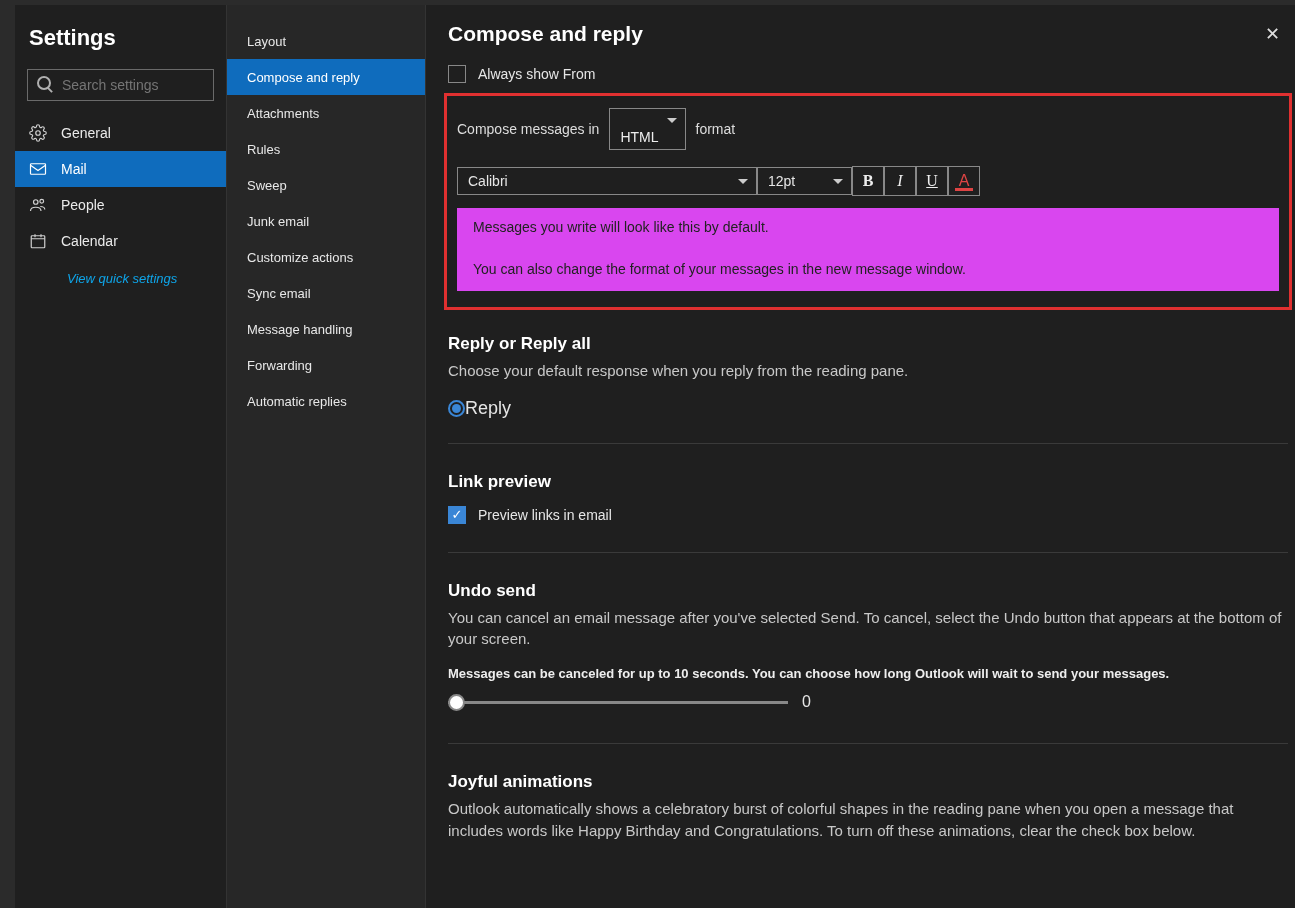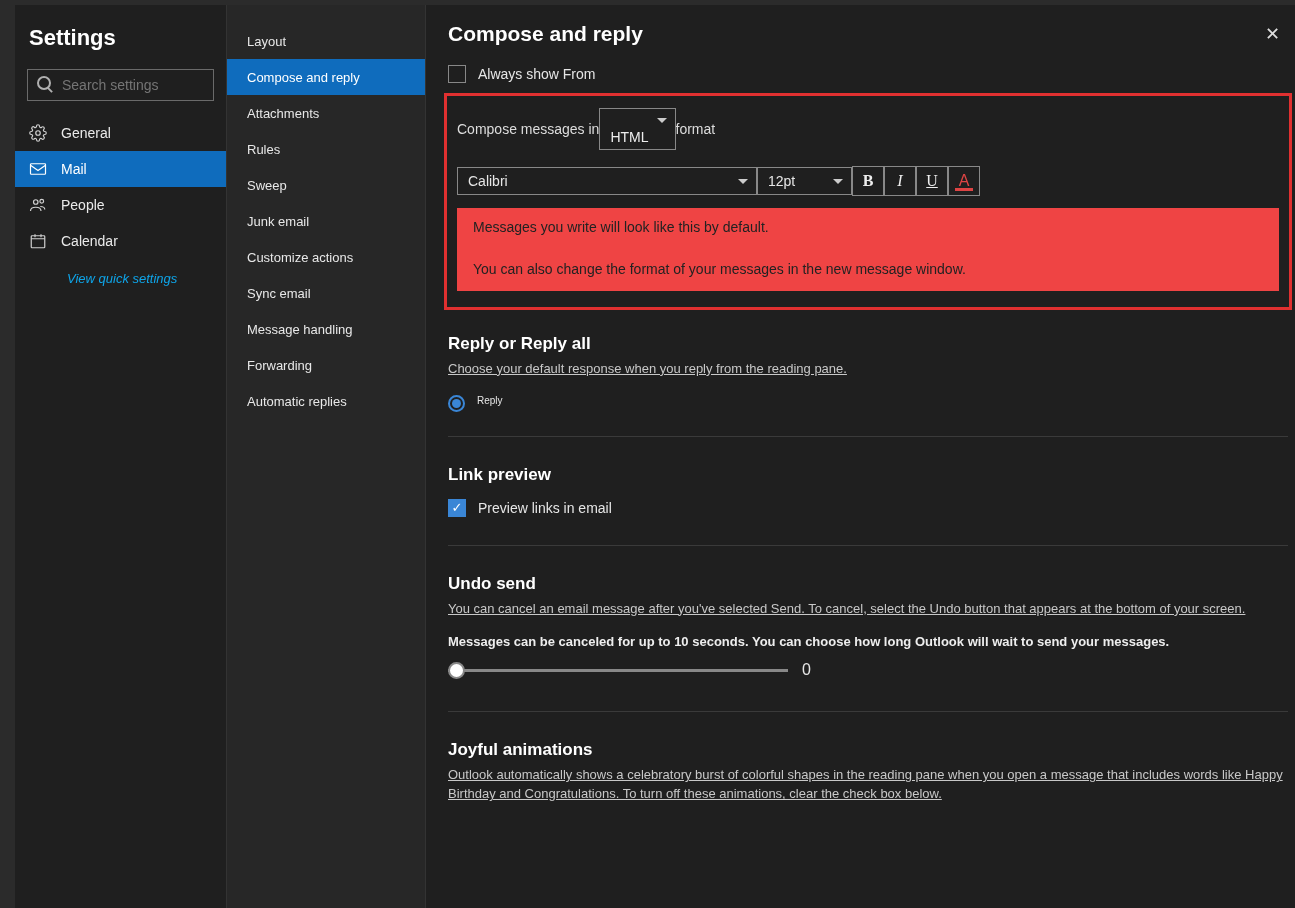--- a/index.html
+++ b/index.html
@@ -157,49 +157,49 @@
   display:flex;align-items:center;justify-content:center;
 }
 .chkbox.checked { background:#3a86d6; border-color:#3a86d6; }
 .chkbox.checked::after{content:"✓";color:#fff;font-size:13px;line-height:1;}
 .highlight-box {
   border: 3px solid #e03030;
   margin: 0 18px 14px 18px;
   padding: 12px 10px 16px 10px;
 }
 .compose-row {
-  display:flex; align-items:center; font-size:14px; color:#ddd; padding-bottom:16px;
+  display:flex; align-items:center; gap:10px; font-size:14px; color:#ddd; padding-bottom:16px;
 }
 .sel-box {
   border:1px solid #888; padding:20px 26px 4px 10px; position:relative; color:#eee; cursor:pointer;
 }
 .sel-box::after { content:""; position:absolute; right:8px; top:9px; border:5px solid transparent; border-top-color:#ccc;}
 .font-row { display:flex; align-items:center; }
 .fontname { flex:0 0 300px; border:1px solid #888; padding:5px 26px 5px 10px; position:relative; cursor:pointer; font-size:14px;}
 .fontname::after{content:"";position:absolute;right:8px;top:11px;border:5px solid transparent;border-top-color:#ccc;}
 .fontsize { flex:0 0 95px; border:1px solid #888; padding:5px 26px 5px 10px; position:relative; cursor:pointer; font-size:14px;}
 .fontsize::after{content:"";position:absolute;right:8px;top:11px;border:5px solid transparent;border-top-color:#ccc;}
 .fmt-btn {
   width:32px;height:30px;border:1px solid #888;display:flex;align-items:center;justify-content:center;
   font-family:"Times New Roman",serif;font-size:16px;color:#eee;cursor:pointer;background:#1f1f1f;
 }
 .fmt-btn.u { text-decoration: underline; }
 .fmt-btn.a { color:#d44; position:relative; font-family:"Segoe UI",Arial,sans-serif;}
 .fmt-btn.a::after{content:"";position:absolute;bottom:4px;left:6px;right:6px;height:3px;background:#d44;}
 .preview {
-  background:#ef4444; color:#222; margin-top:12px; padding:8px 16px 10px 16px; font-size:14px; line-height:1.6;
+  background:#d946ef; color:#222; margin-top:12px; padding:8px 16px 10px 16px; font-size:14px; line-height:1.6;
 }
 .preview p + p { margin-top:20px; }
 .section-title {
   font-size:17px; font-weight:600; color:#fff; padding-top:10px; padding-bottom:6px;
 }
 .section-desc {
-  font-size:13px; color:#c8c8c8; line-height:1.45; padding-bottom:10px;text-decoration:underline;
-}
-.radio-row {display:flex;padding:6px 0;font-size:10px;gap:12px;}
+  font-size:15px; color:#c8c8c8; line-height:1.45; padding-bottom:10px;
+}
+.radio-row {display:flex;align-items:center;padding:6px 0;font-size:18px;}
 .radio { width:17px;height:17px;border:2px solid #888;border-radius:50%;display:flex;align-items:center;justify-content:center;cursor:pointer;}
 .radio.sel { border-color:#3a86d6;}
 .radio.sel::after{content:"";width:9px;height:9px;border-radius:50%;background:#3a86d6;}
 hr.div { border:none;border-top:1px solid #3a3a3a; margin:18px 0;}
 .learn { color:#4da3ff; cursor:pointer;}
 .slider-row{display:flex;align-items:center;gap:14px;padding:6px 0 14px;}
 .slider { position:relative;width:340px;height:3px;background:#888;}
 .slider .knob{position:absolute;left:0;top:-7px;width:17px;height:17px;border-radius:50%;background:#fff;border:2px solid #888;}
 .bold-note{font-weight:600;font-size:13px;color:#eee;padding:6px 0;}
 </style>

